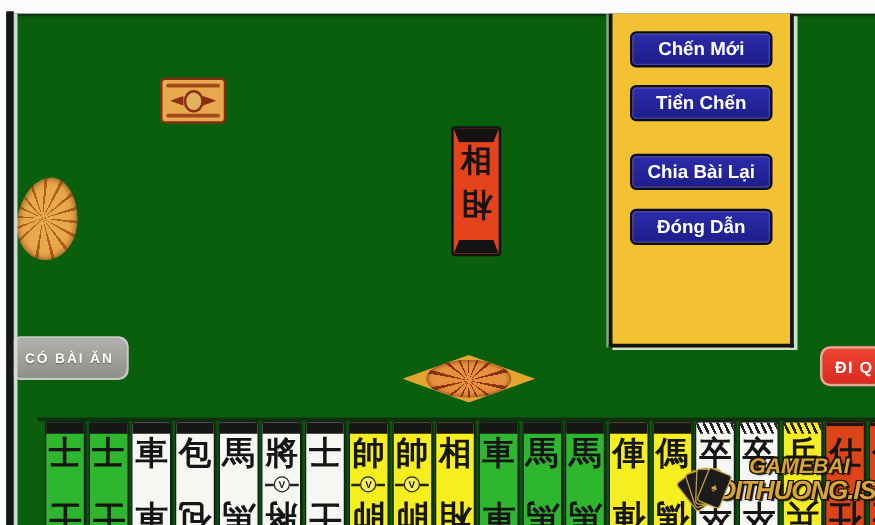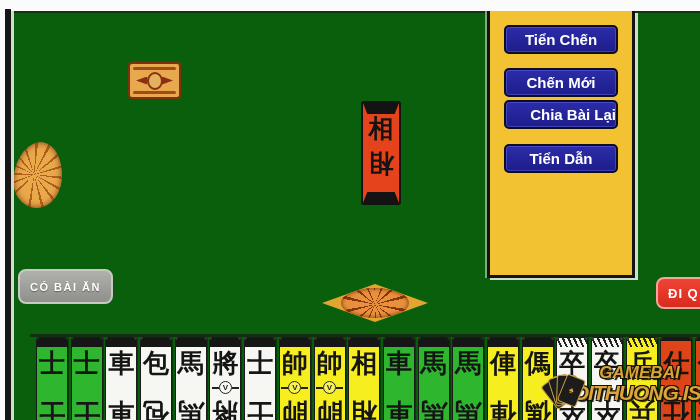--- a/index.html
+++ b/index.html
@@ -25,33 +25,33 @@
   }
   .menu-btn{
     display:block;width:114px;height:29px;margin:0 auto;
     background:linear-gradient(#2c2caa,#1d1d8a);
     border:2px solid #0c0c24;border-radius:5px;
     box-shadow:inset 0 0 0 1px rgba(130,130,255,.35);
     color:#ffffff;font-size:15px;font-weight:bold;
     font-family:"Liberation Sans",sans-serif;
     cursor:pointer;padding:0;line-height:25px;text-align:center;
   }
-  .mb1{margin-top:14px;} .mb2{margin-top:14px;} .mb3{margin-top:3px;text-align:right;} .mb4{margin-top:15px;}
+  .mb1{margin-top:14px;} .mb2{margin-top:14px;} .mb3{margin-top:26px;} .mb4{margin-top:15px;}
   .close-btn{
     display:block;margin:22px auto 0 auto;width:58px;height:24px;
     background:linear-gradient(#fbf8e0,#eae4bd);
     border:1px solid #8f8a6a;border-radius:10px;
     box-shadow:0 2px 2px rgba(0,0,0,.35);
     color:#1c1c38;font-size:13px;font-weight:bold;cursor:pointer;padding:0;
     font-family:"Liberation Sans",sans-serif;
   }
 
   
   .eat-btn{
-    position:absolute;left:18px;top:269px;width:95px;height:35px;
+    position:absolute;left:8px;top:269px;width:95px;height:35px;
     background:linear-gradient(#b0b0ac,#8f8f8b);
     border:2px solid #c8c8c4;border-radius:8px;
     color:#ffffff;font-size:11px;font-weight:bold;letter-spacing:1.5px;
     text-shadow:0 1px 1px rgba(0,0,0,.4);cursor:pointer;z-index:20;
     font-family:"Liberation Sans",sans-serif;
   }
   .pass-btn{
     position:absolute;left:656px;top:277px;width:60px;height:32px;
     background:linear-gradient(#ef4434,#d92a1e);
     border:2px solid #f7a49a;border-radius:8px;
@@ -176,24 +176,24 @@
 </div>
 
 <div class="center-card">
   <div class="cap-t"></div>
   <div class="cc-char">相</div>
   <div class="cc-char inv">相</div>
   <div class="cap-b"></div>
 </div>
 
 <div class="panel">
+  <button class="menu-btn mb2">Chến Mới</button>
   <button class="menu-btn mb1">Tiển Chến</button>
-  <button class="menu-btn mb2">Chến Mới</button>
   <button class="menu-btn mb3">Chia Bài Lại</button>
-  <button class="menu-btn mb4">Tiển Dẫn</button>
+  <button class="menu-btn mb4">Đóng Dẫn</button>
 </div>
 
 <button class="eat-btn">CÓ BÀI ĂN</button>
 <button class="pass-btn">ĐI Q</button>
 
 <div class="hand-line"></div>
 <div class="hand-row">
   <div class="card card--green cap--solid">
     <div class="cap"></div>
     <div class="char c-top">士</div>

